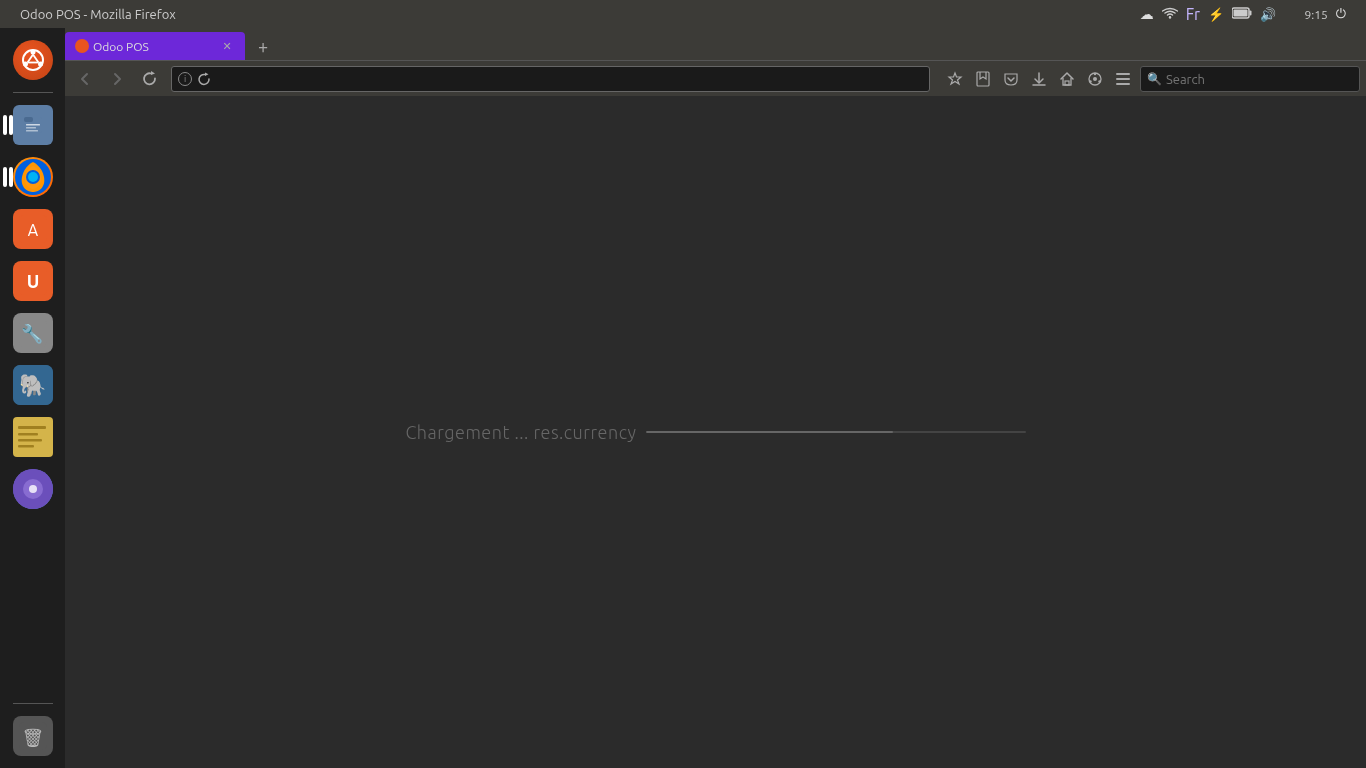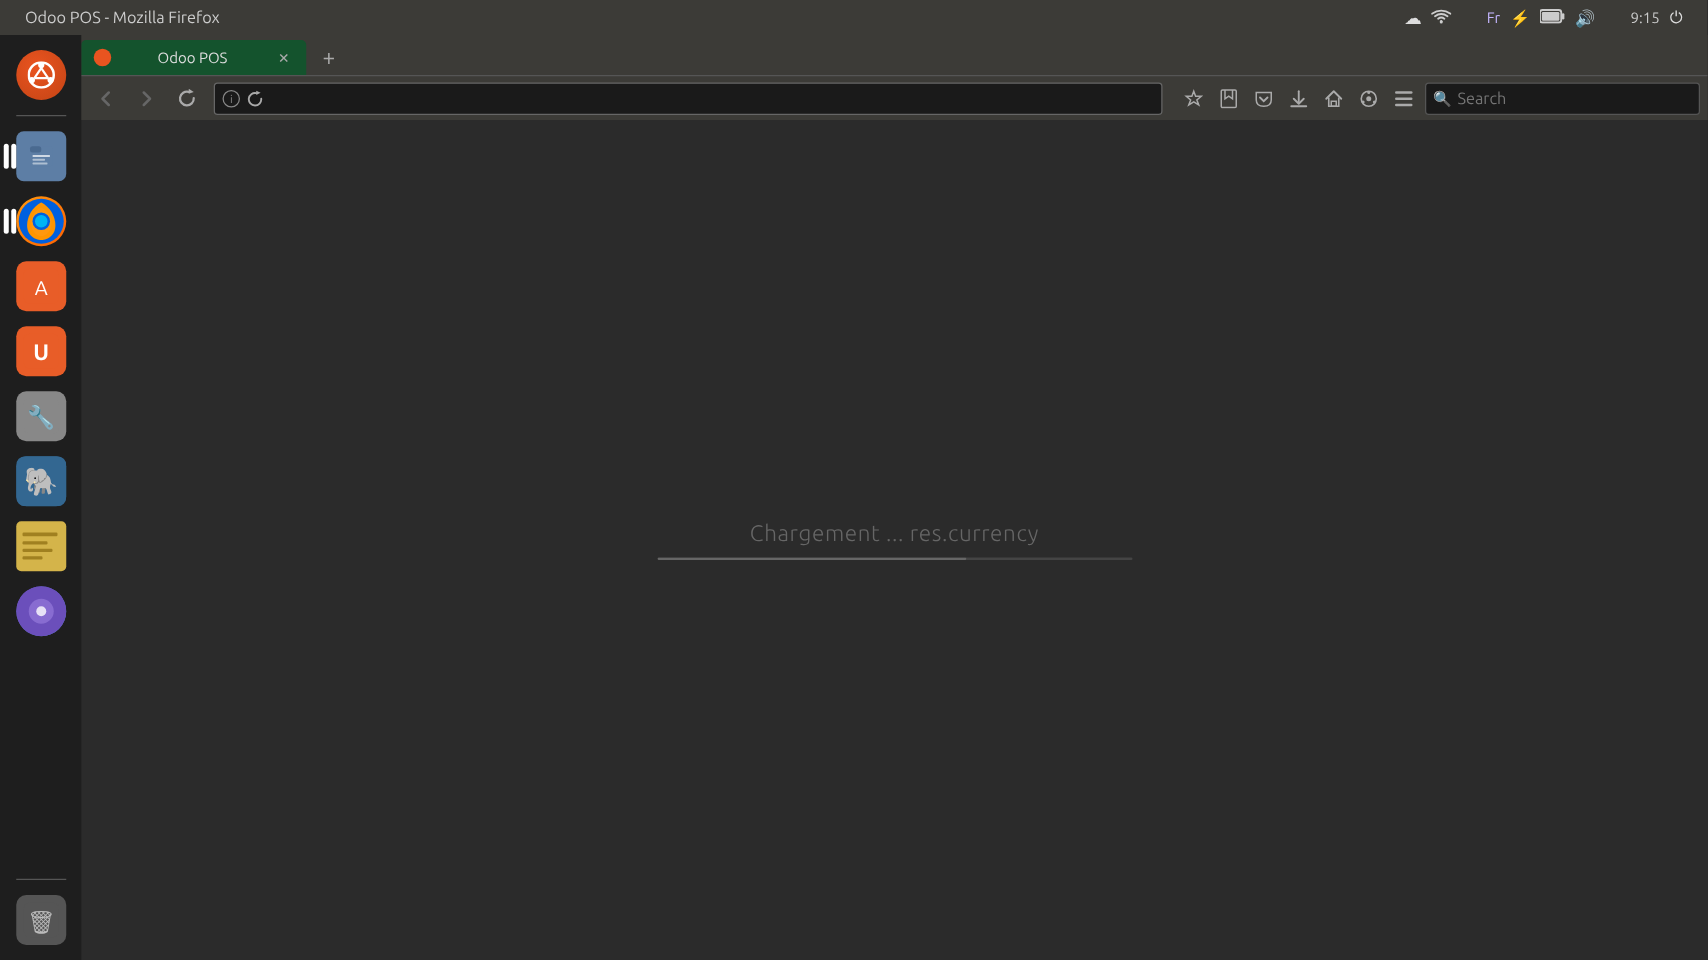--- a/index.html
+++ b/index.html
@@ -61,29 +61,28 @@
     #tab-bar {
       display: flex;
       align-items: flex-end;
       height: 32px;
       padding: 0 0 0 0;
       background: #3c3b37;
     }
     #tab-active {
       display: flex;
       align-items: center;
-      background: #14532d;
+      background: #6d28d9;
       height: 28px;
       padding: 0 10px;
       border-radius: 4px 4px 0 0;
       gap: 4px;
       min-width: 180px;
       max-width: 230px;
       cursor: pointer;
-      text-align: center;
     }
     .tab-favicon {
       width: 14px; height: 14px;
       border-radius: 50%;
       background: #e95420;
       flex-shrink: 0;
     }
     .tab-title {
       font-size: 12px;
       color: #ddd;
@@ -202,21 +201,21 @@
       width: 14px; height: 2px; background: #aaa; border-radius: 1px;
     }
 
     
     #browser-content {
       flex: 1;
       background: #2b2b2b;
       display: flex;
       align-items: center;
       justify-content: center;
-      flex-direction: column;
+      flex-direction: row;
       gap: 9px;
     }
 
     
     #loading-text {
       color: #666;
       font-size: 18px;
       font-weight: 300;
       letter-spacing: 0.5px;
     }
@@ -372,21 +371,21 @@
       <span class="sys-tray-icon">
         <svg width="16" height="14" viewBox="0 0 16 14" fill="#ccc">
           <path d="M8 11 Q8 11 8 11" stroke="#ccc" stroke-width="2" fill="none" stroke-linecap="round"></path>
           <path d="M5.5 9 Q8 7 10.5 9" stroke="#ccc" stroke-width="1.5" fill="none" stroke-linecap="round"></path>
           <path d="M3 7 Q8 3.5 13 7" stroke="#ccc" stroke-width="1.5" fill="none" stroke-linecap="round"></path>
           <path d="M0.5 5 Q8 0 15.5 5" stroke="#ccc" stroke-width="1.5" fill="none" stroke-linecap="round"></path>
           <circle cx="8" cy="11.5" r="1.2" fill="#ccc"></circle>
         </svg>
       </span>
 
-      <span style="font-size:12px;color:#c4b5fd;margin-left:20px;">Fr</span>
+      <span style="font-size:16px;color:#c4b5fd;">Fr</span>
 
       <span class="sys-tray-icon" style="font-size:13px;">⚡</span>
 
       <span class="sys-tray-icon">
         <svg width="20" height="12" viewBox="0 0 20 12">
           <rect x="0" y="1" width="17" height="10" rx="2" ry="2" fill="none" stroke="#ccc" stroke-width="1.5"></rect>
           <rect x="17.5" y="3.5" width="2" height="5" rx="1" fill="#ccc"></rect>
           <rect x="1.5" y="2.5" width="14" height="7" rx="1" fill="#ccc"></rect>
         </svg>
       </span>

